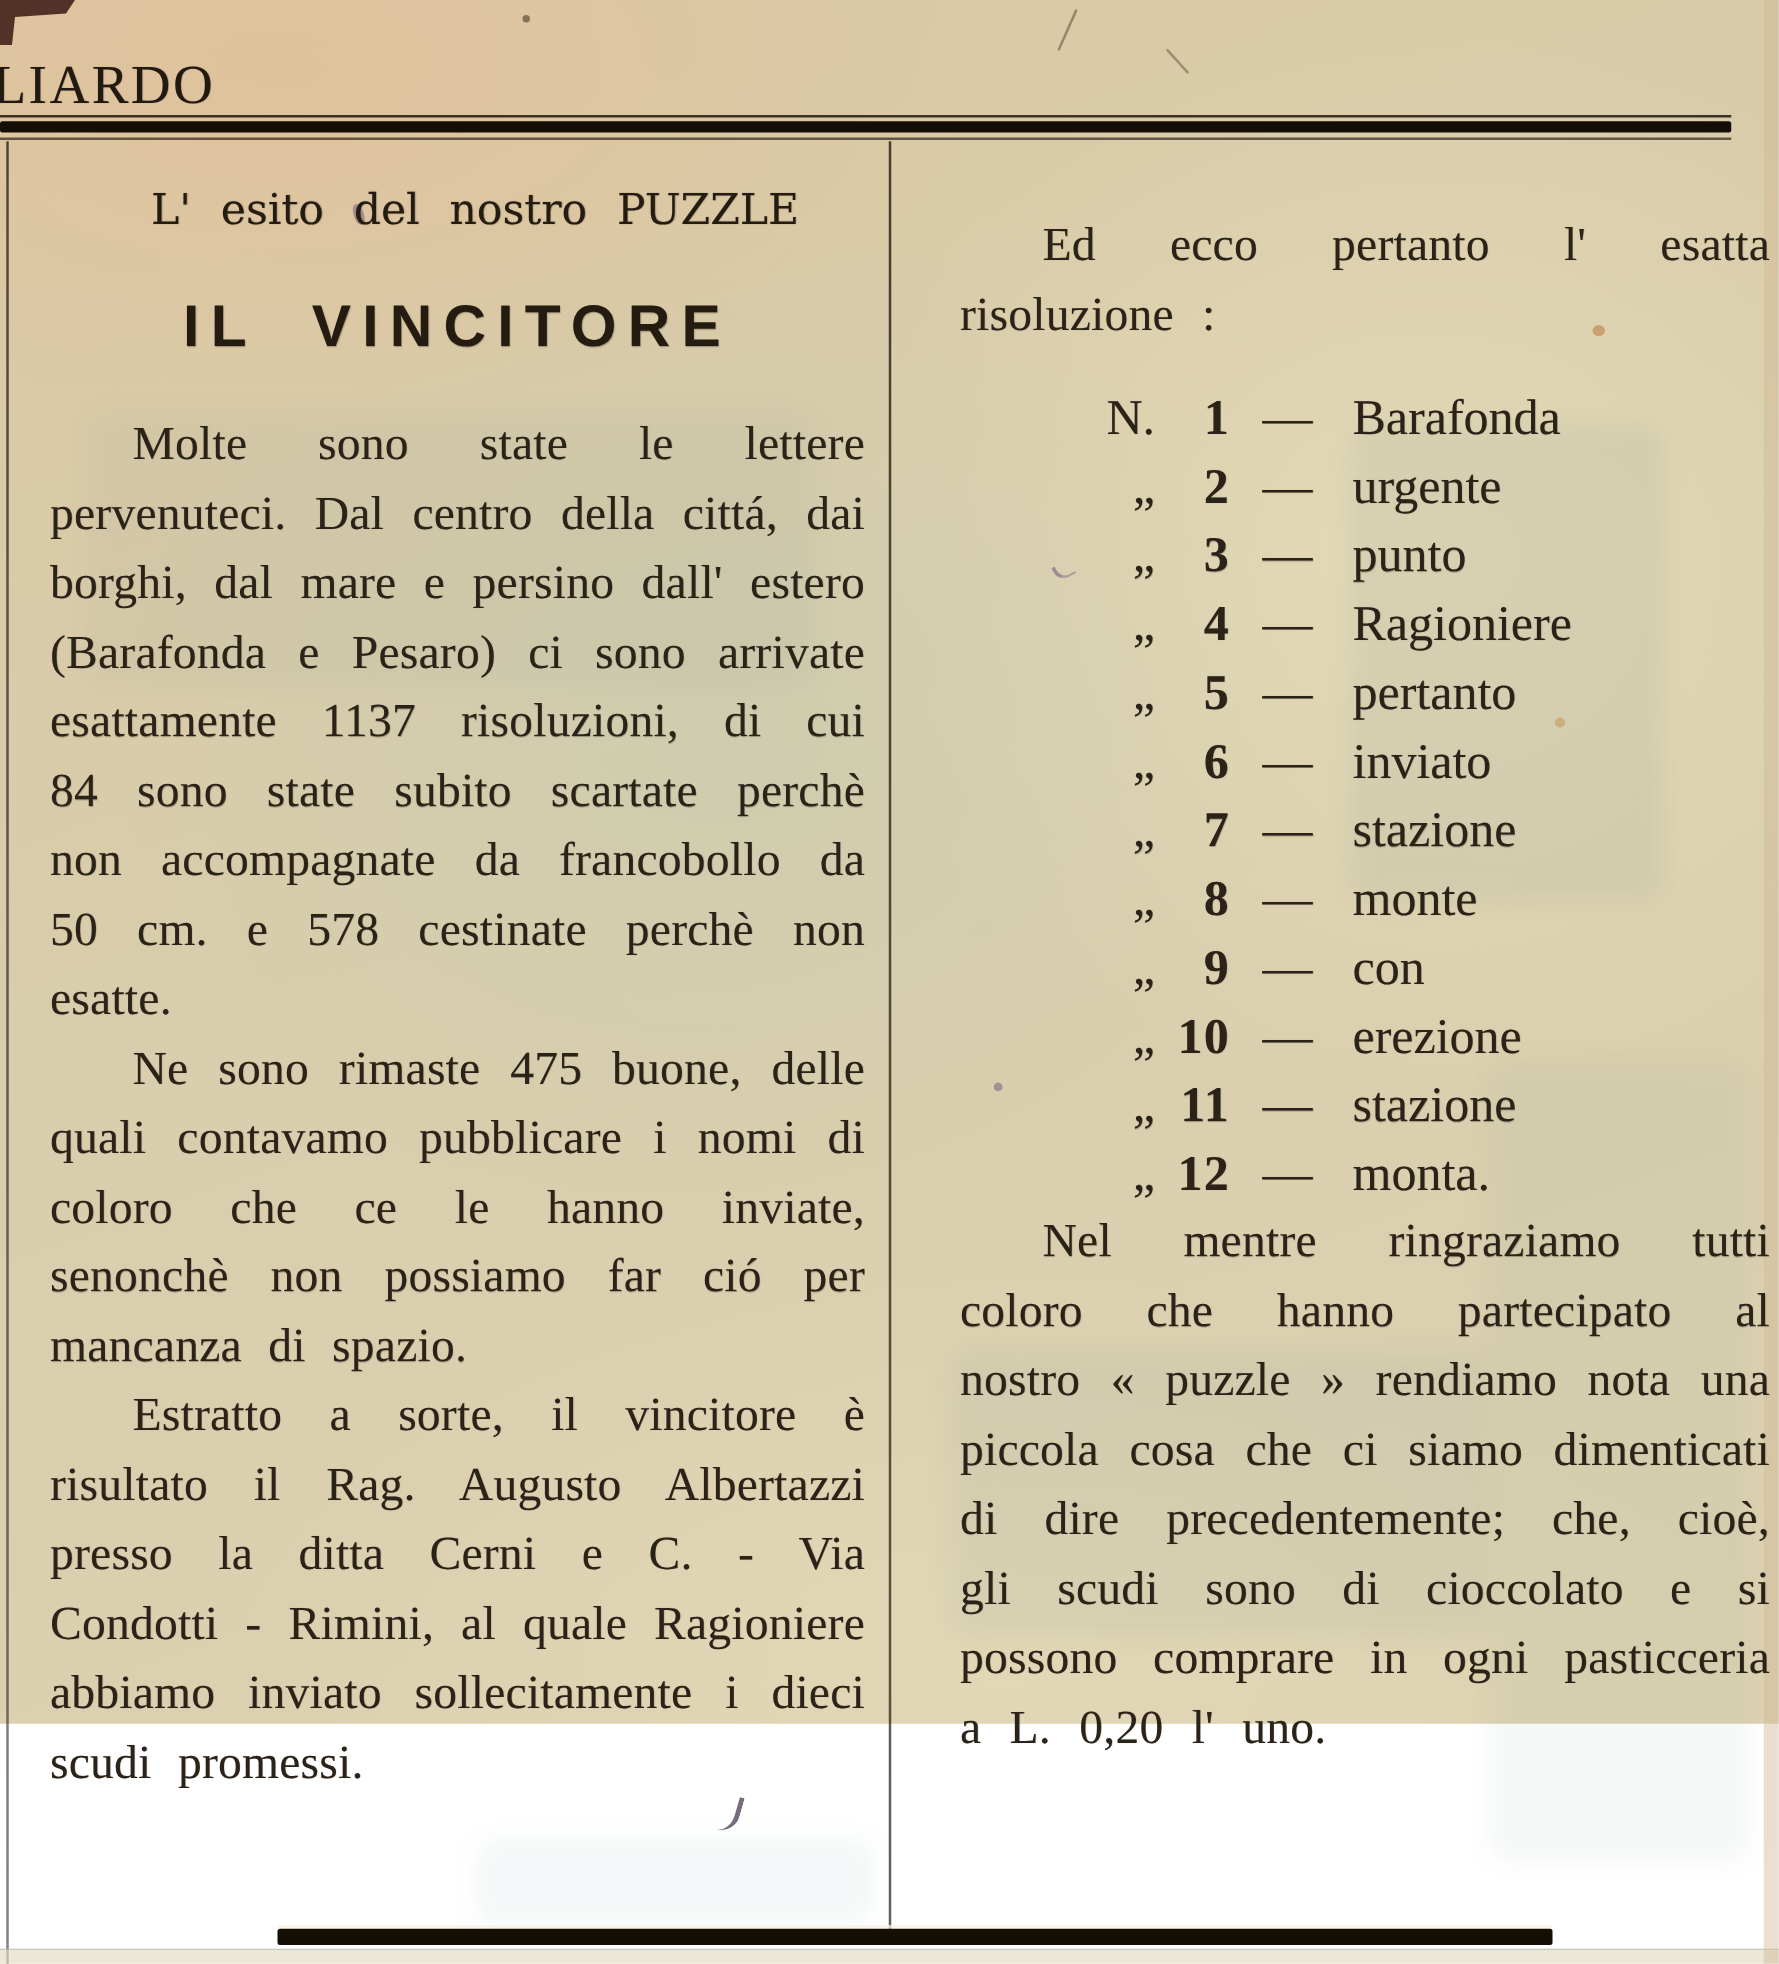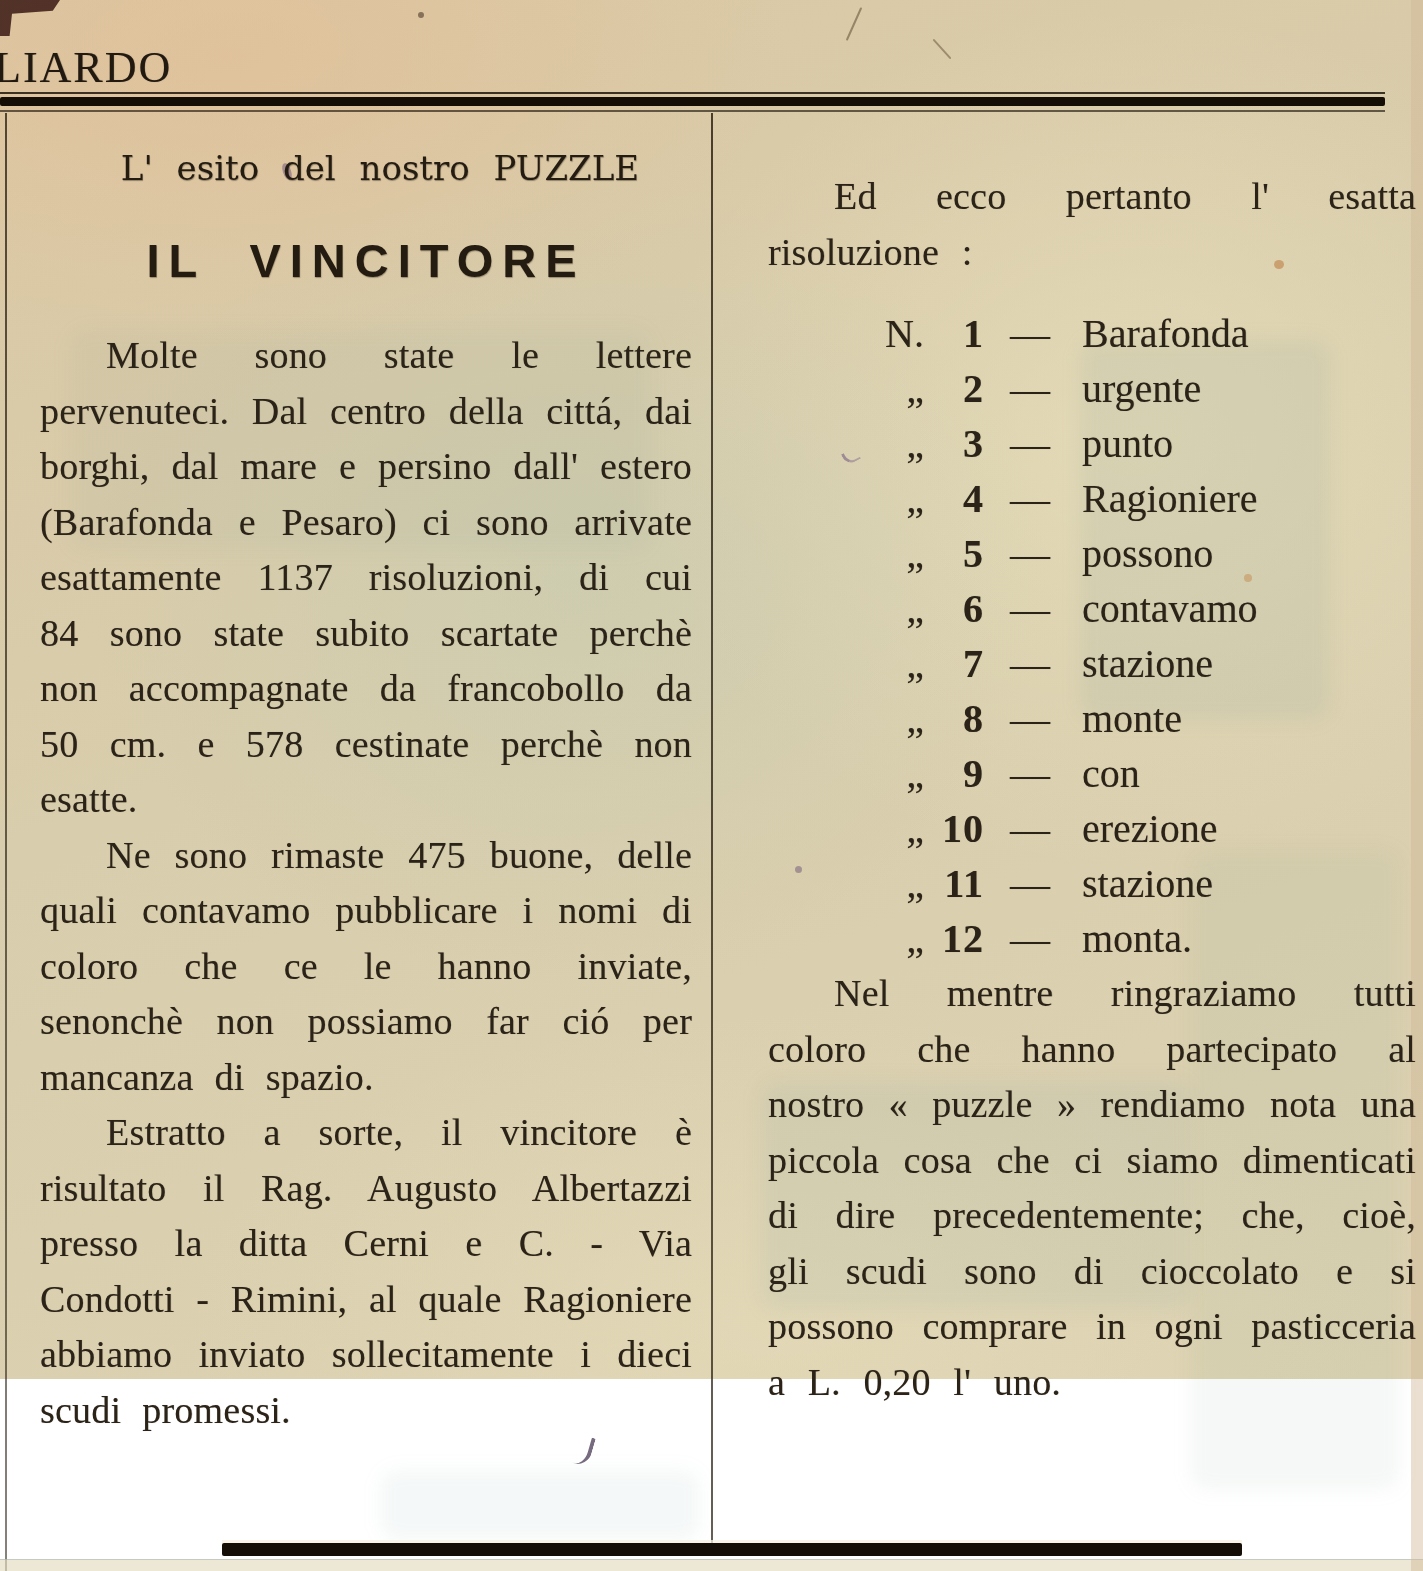--- a/index.html
+++ b/index.html
@@ -192,27 +192,27 @@
         <div class="sol-row">
           <span class="marker">„</span>
           <span class="number">4</span>
           <span class="dash">—</span>
           <span class="word">Ragioniere</span>
         </div>
         <div class="sol-row">
           <span class="marker">„</span>
           <span class="number">5</span>
           <span class="dash">—</span>
-          <span class="word">possono</span>
+          <span class="word">pertanto</span>
         </div>
         <div class="sol-row">
           <span class="marker">„</span>
           <span class="number">6</span>
           <span class="dash">—</span>
-          <span class="word">contavamo</span>
+          <span class="word">inviato</span>
         </div>
         <div class="sol-row">
           <span class="marker">„</span>
           <span class="number">7</span>
           <span class="dash">—</span>
           <span class="word">stazione</span>
         </div>
         <div class="sol-row">
           <span class="marker">„</span>
           <span class="number">8</span>

